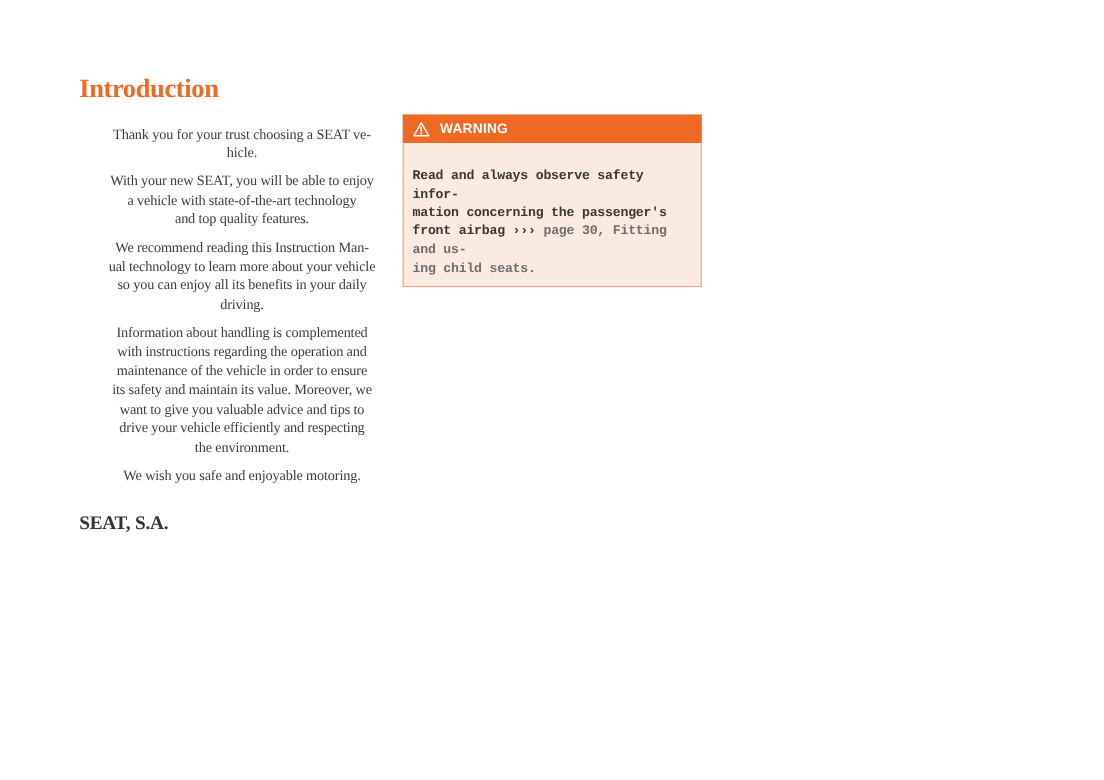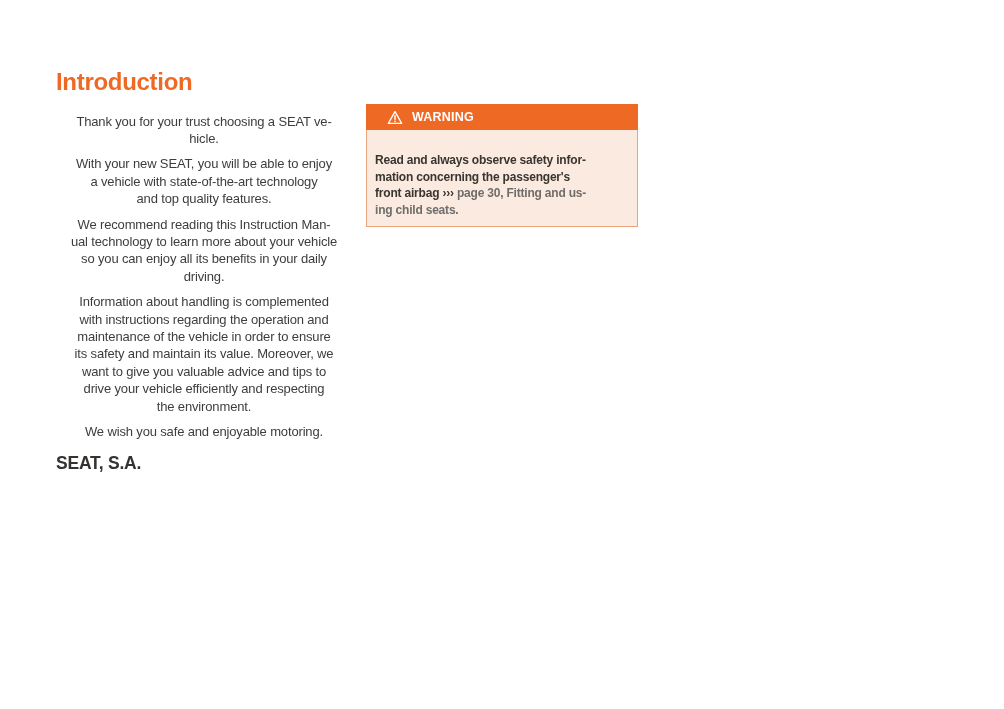--- a/index.html
+++ b/index.html
@@ -12,62 +12,63 @@
     width: 1004px;
     height: 709px;
     background: #ffffff;
     overflow: hidden;
     font-family: "Liberation Sans", sans-serif;
   }
 
   
   .left-col {
     position: absolute;
-    left: 56px;
+    left: 72px;
     top: 68px;
     width: 296px;
+    font-family: Liberation Serif, serif;
   }
   .page-title {
     margin: 0 0 17px 0;
     font-size: 24px;
     font-weight: bold;
     letter-spacing: -0.3px;
     color: #EE6A24;
     line-height: 1.15;
   }
   .body-par {
     margin: 0 0 8px 0;
     font-size: 13px;
     line-height: 17.4px;
     letter-spacing: -0.15px;
     color: #3F3D3C;
     white-space: pre-line;
     text-align: center;
   }
   .signature {
-    margin-top: 12px;
+    margin-top: 24px;
     font-size: 17.5px;
     font-weight: bold;
     letter-spacing: -0.2px;
     color: #35322F;
   }
 
   
   .warning-box {
     position: absolute;
     left: 366px;
     top: 104px;
     width: 272px;
   }
   .warning-header {
     display: flex;
     align-items: center;
     height: 26px;
     background: #EE6A24;
-    padding: 0 21px;
+    padding: 0 9px;
     box-sizing: border-box;
   }
   .warning-header .tri-icon {
     display: inline-flex;
     margin-right: 9px;
     flex: none;
   }
   .warning-label {
     color: #ffffff;
     font-size: 12.5px;
@@ -78,20 +79,21 @@
     background: #FBEADF;
     border: 1px solid #E9A57E;
     border-top: none;
     box-sizing: border-box;
     padding: 5px 8px 7px 8px;
     font-size: 12px;
     font-weight: bold;
     line-height: 16.8px;
     letter-spacing: -0.2px;
     white-space: pre-line;
+    font-family: Liberation Mono, monospace;
   }
   .warning-emphasis { color: #393530; }
   .warning-reference { color: #6F6D6B; }
 </style>
 </head>
 <body>
 
 <div class="page">
 
   <div class="left-col">

